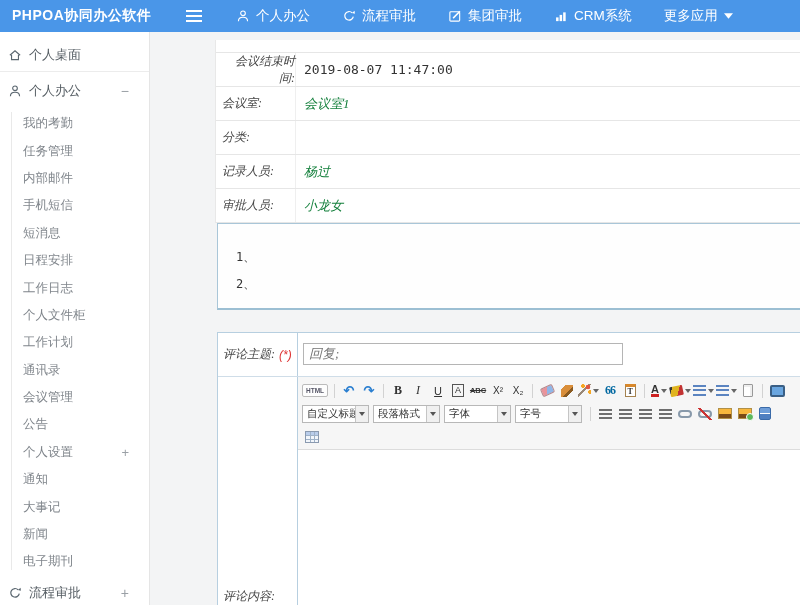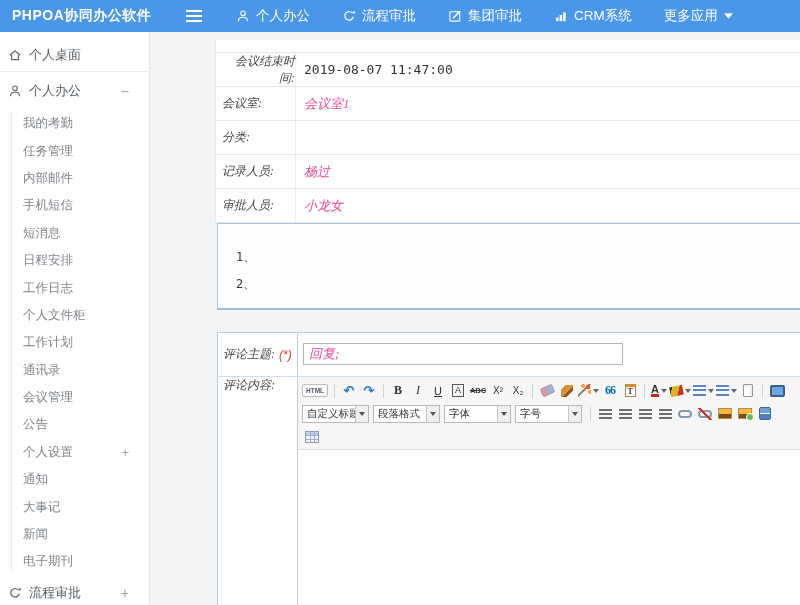--- a/index.html
+++ b/index.html
@@ -31,39 +31,39 @@
     color:#80868c; cursor:pointer; position:relative; }
   .subitem .tog { position:absolute; right:20px; color:#9aa0a6; font-size:13px; }
 
   
   .table1 { position:absolute; left:215px; top:40px; right:0; background:#fff; border-left:1px solid #e8e8e8; }
   .partial-row { height:13px; border-bottom:1px solid #e6e6e6; }
   .frow { display:flex; height:34px; border-bottom:1px solid #e6e6e6; align-items:stretch; }
   .fcell-label { width:80px; display:flex; align-items:center; padding-left:6px; border-right:1px solid #efefef;text-align:right; }
   .fcell-value { flex:1; display:flex; align-items:center; padding-left:8px; }
   .lab { font:italic 12px "Liberation Serif", serif; color:#454545; }
-  .val { font:italic 13px "Liberation Serif", serif; color:#ec4899; }
+  .val { font:italic 13px "Liberation Serif", serif; color:#15803d; }
   .val.mono { font:13px "DejaVu Sans Mono", monospace; font-style:normal; color:#333; }
 
   .bluebox { position:absolute; left:217px; top:223px; right:0; height:87px; background:#fefefe;
     border:1px solid var(--border_blue,#a9c6d8); border-right:none; border-bottom:2px solid #9cbfd3;
     padding:20px 0 0 18px; }
   .bluebox .cline { font:12px "DejaVu Sans Mono", monospace; color:#333; line-height:27px; }
 
   
   .ctable { position:absolute; left:217px; top:332px; right:0; height:273px; background:#fff;
     border-top:1px solid var(--border_blue2,#b7cfe0); border-left:1px solid var(--border_blue2,#b7cfe0); display:flex; flex-direction:column; }
   .crow-subject { display:flex; height:44px; border-bottom:1px solid #cfdde8; }
   .ccell-label { width:80px; border-right:1px solid var(--border_blue2,#b7cfe0); display:flex; align-items:center; padding-left:5px; }
   .req { color:var(--required_red,#dd3333); font-size:12px; margin-left:4px; font-style:italic; }
   .ccell-input { flex:1; display:flex; align-items:flex-start; }
   .subject-input { margin:10px 0 0 5px; width:320px; height:22px; border:1px solid #b5b5b5; background:#fff;
-    font:italic 13px "Liberation Serif", serif; color:#ec4899; padding:1px 5px; outline:none; }
+    font:italic 13px "Liberation Serif", serif; color:#737373; padding:1px 5px; outline:none; }
   .crow-content { flex:1; display:flex; }
-  .ccell-label.tall { align-items:flex-start; }
+  .ccell-label.tall { align-items:flex-end; }
   .editor { flex:1; display:flex; flex-direction:column; border-left:none; }
 
   
   .toolbar { background:#f6f6f6; border-bottom:1px solid #dcdcdc; padding:2px 4px 1px 4px; }
   .tb-row { display:flex; align-items:center; min-height:23px; flex-wrap:nowrap; }
   .tb-sep { width:1px; height:14px; background:#d2d2d2; margin:0 4px; }
   .tb-ic { min-width:18px; height:18px; display:inline-flex; align-items:center; justify-content:center;
     margin:0 1px; border-radius:2px; cursor:pointer; font-size:11px; color:#333; position:relative; }
   .tb-btn { font:bold 6.5px "Liberation Sans", sans-serif; color:#556; border:1px solid #bbb; background:#fdfdfd;
     padding:2px 3px; border-radius:2px; margin-right:2px; cursor:pointer; }

